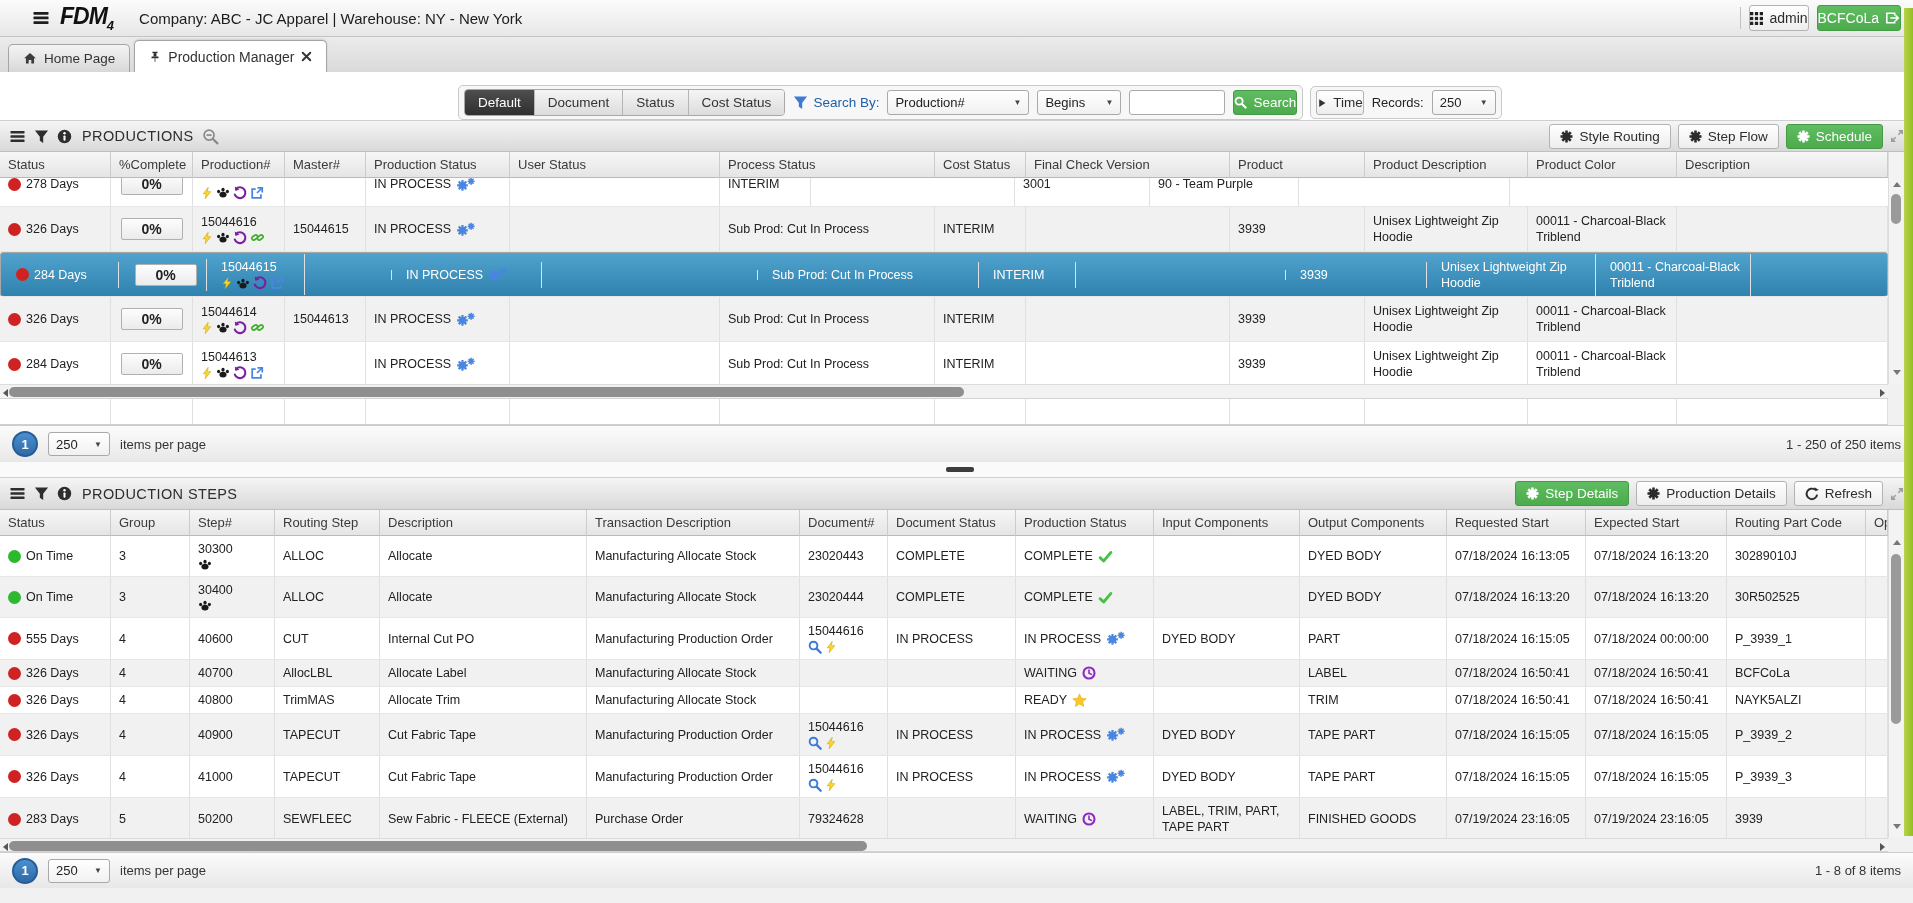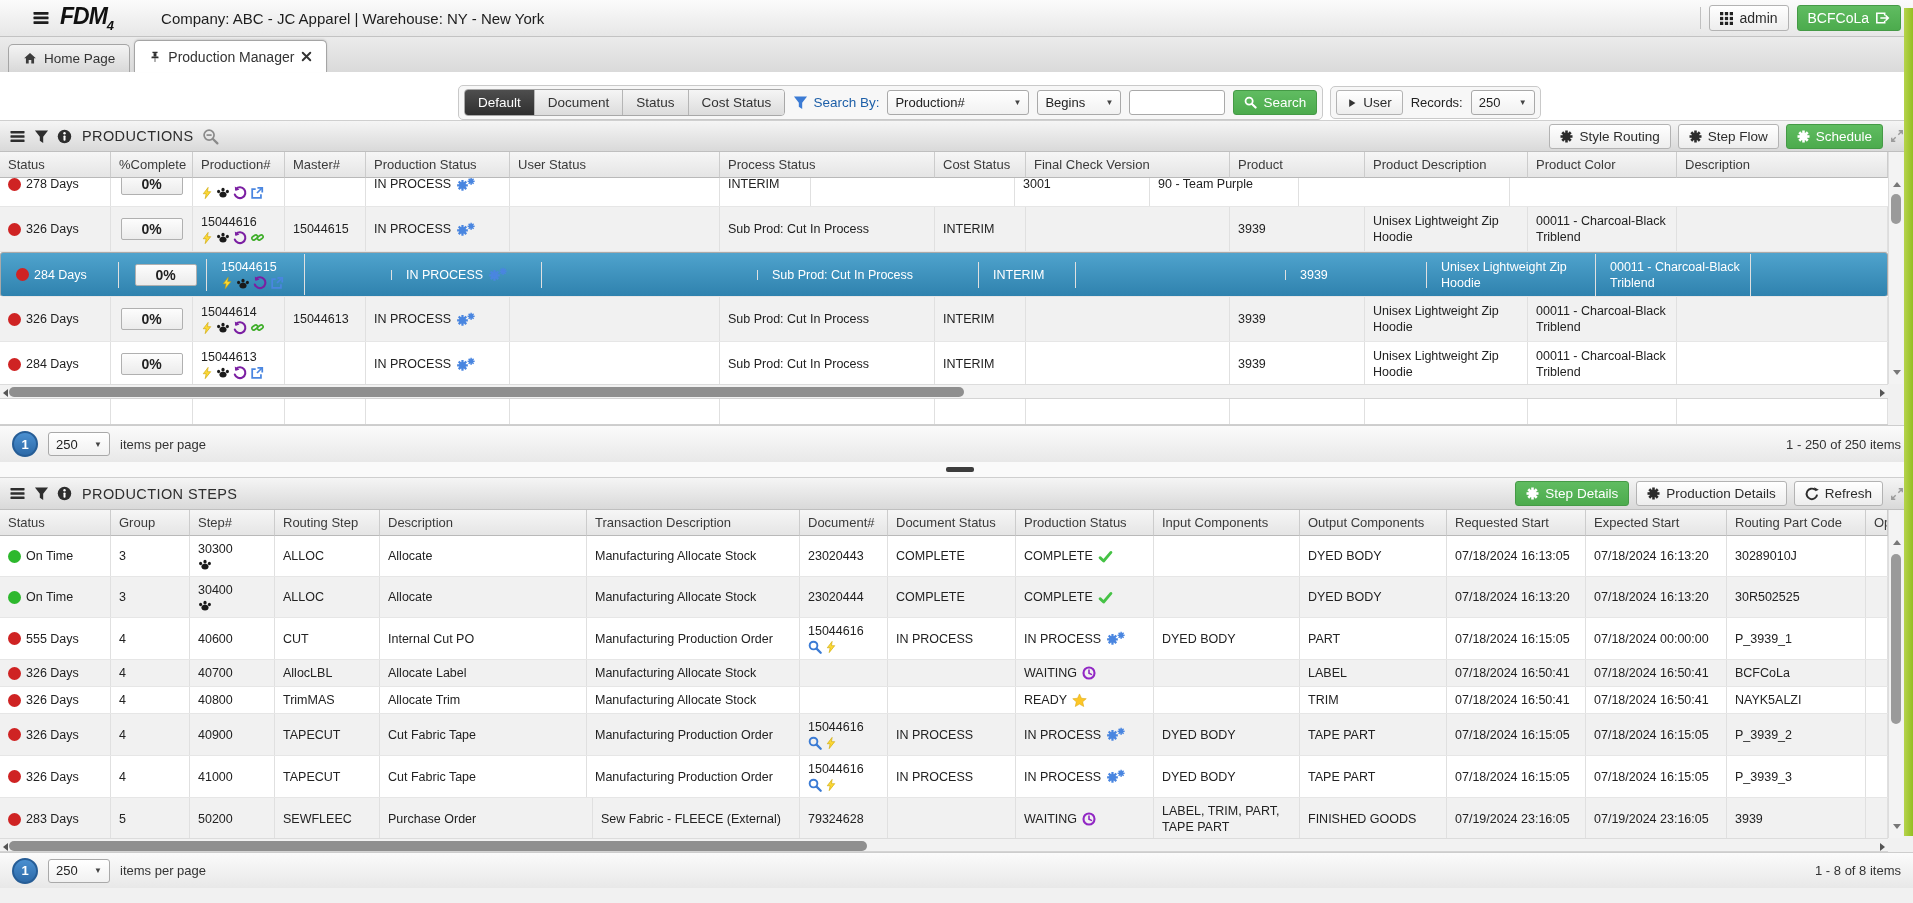--- a/index.html
+++ b/index.html
@@ -10,25 +10,25 @@
   }
   .ic { display:inline-flex; align-items:center; line-height:0; }
 
   
   .topbar { position:absolute; top:0; left:0; right:0; height:37px;
     background:linear-gradient(#fbfbfb,#e7e7e7); border-bottom:1px solid #c3c3c3;
     display:flex; align-items:center; padding:0 8px; z-index:3; }
   .topbar .burger { margin:0 10px 0 24px; cursor:pointer; }
   .logo { font-style:italic; font-weight:bold; font-size:23px; letter-spacing:-1px; color:#111; }
   .logo sub { font-size:13px; font-weight:bold; }
-  .ctx { margin-left:48px; font-size:15px; color:#1d1d1d; }
+  .ctx { margin-left:26px; font-size:15px; color:#1d1d1d; }
   .top-right { margin-left:auto; display:flex; align-items:center; gap:8px; }
   .top-sep { width:1px; height:22px; background:#c0c0c0; }
   .btn { display:inline-flex; align-items:center; gap:6px; border:1px solid #b3b3b3;
-    border-radius:3px; background:linear-gradient(#ffffff,#ededed); padding:4px 10px;
+    border-radius:3px; background:linear-gradient(#ffffff,#ededed); padding:4px 0;
     font-size:13.5px; color:#2c2c2c; cursor:pointer; white-space:nowrap; }
   .btn.green { background:linear-gradient(#60bc61,#4cab4d); border-color:#459a46; color:#fff; }
   .admin-btn { font-size:14px; }
   .signout-btn { font-size:14px; margin-right:4px; }
 
   
   .tabbar { position:absolute; top:37px; left:0; right:0; height:35px;
     background:linear-gradient(#ebebeb,#dadada); display:flex; align-items:flex-end; padding-left:8px; z-index:2; }
   .tab { display:inline-flex; align-items:center; gap:7px; border:1px solid #a5a5a5; border-bottom:none;
     border-radius:5px 5px 0 0; padding:0 14px; height:28px; margin-right:4px;
@@ -221,21 +221,21 @@
       <span>Search</span>
     </button>
   </div>
   <div class="toolgroup">
     <button class="btn">
       <span class="ic">
           <svg viewBox="0 0 16 16" width="10" height="10">
             <path d="M3.5 1.8 L13.5 8 L3.5 14.2 Z" fill="#333"></path>
           </svg>
         </span>
-      <span>User</span>
+      <span>Time</span>
     </button>
     <span>Records:</span>
     <div class="sel" style="width:64px">
       <span>250</span>
         <span class="car">▼</span>
     </div>
   </div>
 </div>
 
 <div class="panelhead" style="top:120px;height:32px;">
@@ -1407,25 +1407,25 @@
         </div>
         <div class="g-c" style="width:79px">
           <span class="txt">5</span>
         </div>
         <div class="g-c" style="width:85px">
           <span class="txt nowrap">50200</span>
         </div>
         <div class="g-c" style="width:105px">
           <span class="txt">SEWFLEEC</span>
         </div>
+        <div class="g-c" style="width:207px">
+          <span class="txt">Sew Fabric - FLEECE (External)</span>
+        </div>
         <div class="g-c" style="width:213px">
           <span class="txt">Purchase Order</span>
-        </div>
-        <div class="g-c" style="width:207px">
-          <span class="txt">Sew Fabric - FLEECE (External)</span>
         </div>
         <div class="g-c" style="width:88px">
           <span class="txt nowrap">79324628</span>
         </div>
         <div class="g-c" style="width:128px">
           <span class="txt"></span>
         </div>
         <div class="g-c" style="width:138px">
           <span class="txt nowrap">WAITING</span>
           <span class="ic">

